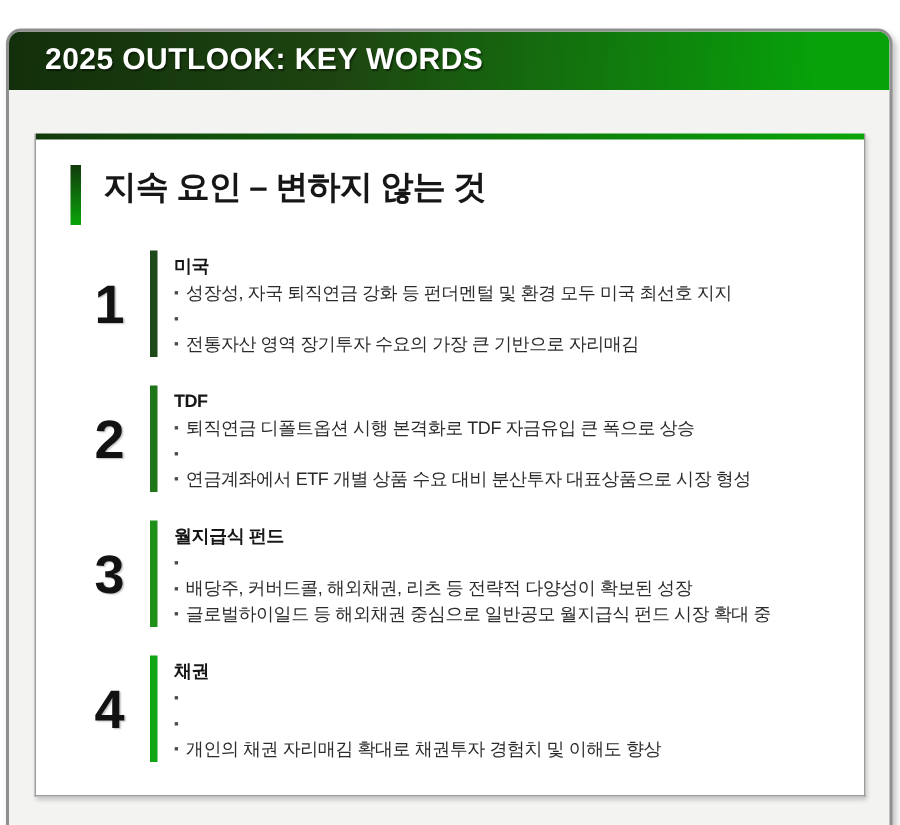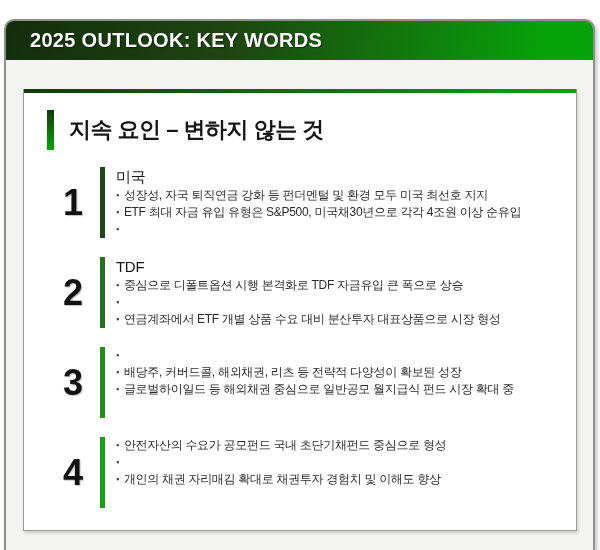--- a/index.html
+++ b/index.html
@@ -54,21 +54,21 @@
     box-shadow: 1px 2px 3px rgba(0,0,0,0.18);
   }
   .card-topborder {
     height: 4px;
     width: 100%;
     background: linear-gradient(to right, var(--accent-dark), var(--accent-bright));
   }
 
   .card-title-row {
     display: flex;
-    align-items: center;
+    align-items: flex-start;
     margin: 17px 0 0 23px;
     height: 40px;
   }
   .title-accent-bar {
     width: 7px;
     height: 40px;
     background: linear-gradient(to bottom, var(--accent-dark), var(--accent-bright));
   }
   .card-title {
     margin-left: 15px;
@@ -102,22 +102,22 @@
   .section-bar {
     width: 5px;
     flex: 0 0 5px;
     margin-left: 8px;
   }
   .section-content {
     padding-left: 11px;
     flex: 1;
   }
   .section-heading {
-    font-size: 15px;
-    font-weight: 400;
+    font-size: 12px;
+    font-weight: 700;
     color: var(--text-primary);
     line-height: 20px;
     letter-spacing: -0.3px;
   }
   .bullets { list-style: none; }
   .bullets li {
     display: flex;
     align-items: flex-start;
     line-height: 17px;
     font-size: 12px;
@@ -158,78 +158,79 @@
           <div class="section-bar" style="background: rgb(29, 74, 24);"></div>
           <div class="section-content">
             <div class="section-heading">미국</div>
             <ul class="bullets">
               <li>
                   <span class="bullet-marker">▪</span>
                   <span>성장성, 자국 퇴직연금 강화 등 펀더멘털 및 환경 모두 미국 최선호 지지</span>
                 </li>
               <li>
                   <span class="bullet-marker">▪</span>
-                  <span>ETF 최대 자금 유입 유형은 S&amp;P500, 미국채30년으로 각각 4조원 이상 순유입</span>
-                </li>
-              <li>
-                  <span class="bullet-marker">▪</span>
+                </li>
+              <li>
+                  <span class="bullet-marker">▪</span>
+                  <span>전통자산 영역 장기투자 수요의 가장 큰 기반으로 자리매김</span>
                 </li>
             </ul>
           </div>
         </div>
 
         <div class="section">
           <div class="section-number">2</div>
           <div class="section-bar" style="background: rgb(30, 118, 25);"></div>
           <div class="section-content">
             <div class="section-heading">TDF</div>
             <ul class="bullets">
               <li>
                   <span class="bullet-marker">▪</span>
-                  <span>중심으로 디폴트옵션 시행 본격화로 TDF 자금유입 큰 폭으로 상승</span>
+                  <span>퇴직연금 디폴트옵션 시행 본격화로 TDF 자금유입 큰 폭으로 상승</span>
                 </li>
               <li>
                   <span class="bullet-marker">▪</span>
                 </li>
               <li>
                   <span class="bullet-marker">▪</span>
                   <span>연금계좌에서 ETF 개별 상품 수요 대비 분산투자 대표상품으로 시장 형성</span>
                 </li>
             </ul>
           </div>
         </div>
 
         <div class="section">
           <div class="section-number">3</div>
           <div class="section-bar" style="background: rgb(31, 145, 24);"></div>
           <div class="section-content">
+            <div class="section-heading">월지급식 펀드</div>
             <ul class="bullets">
               <li>
                   <span class="bullet-marker">▪</span>
                 </li>
               <li>
                   <span class="bullet-marker">▪</span>
                   <span>배당주, 커버드콜, 해외채권, 리츠 등 전략적 다양성이 확보된 성장</span>
                 </li>
               <li>
                   <span class="bullet-marker">▪</span>
                   <span>글로벌하이일드 등 해외채권 중심으로 일반공모 월지급식 펀드 시장 확대 중</span>
                 </li>
             </ul>
           </div>
         </div>
 
         <div class="section">
           <div class="section-number">4</div>
           <div class="section-bar" style="background: rgb(15, 165, 19);"></div>
           <div class="section-content">
-            <ul class="bullets">
-              <li>
-                  <span class="bullet-marker">▪</span>
-                  <span>안전자산의 수요가 공모펀드 국내 초단기채펀드 중심으로 형성</span>
+            <div class="section-heading">채권</div>
+            <ul class="bullets">
+              <li>
+                  <span class="bullet-marker">▪</span>
                 </li>
               <li>
                   <span class="bullet-marker">▪</span>
                 </li>
               <li>
                   <span class="bullet-marker">▪</span>
                   <span>개인의 채권 자리매김 확대로 채권투자 경험치 및 이해도 향상</span>
                 </li>
             </ul>
           </div>

